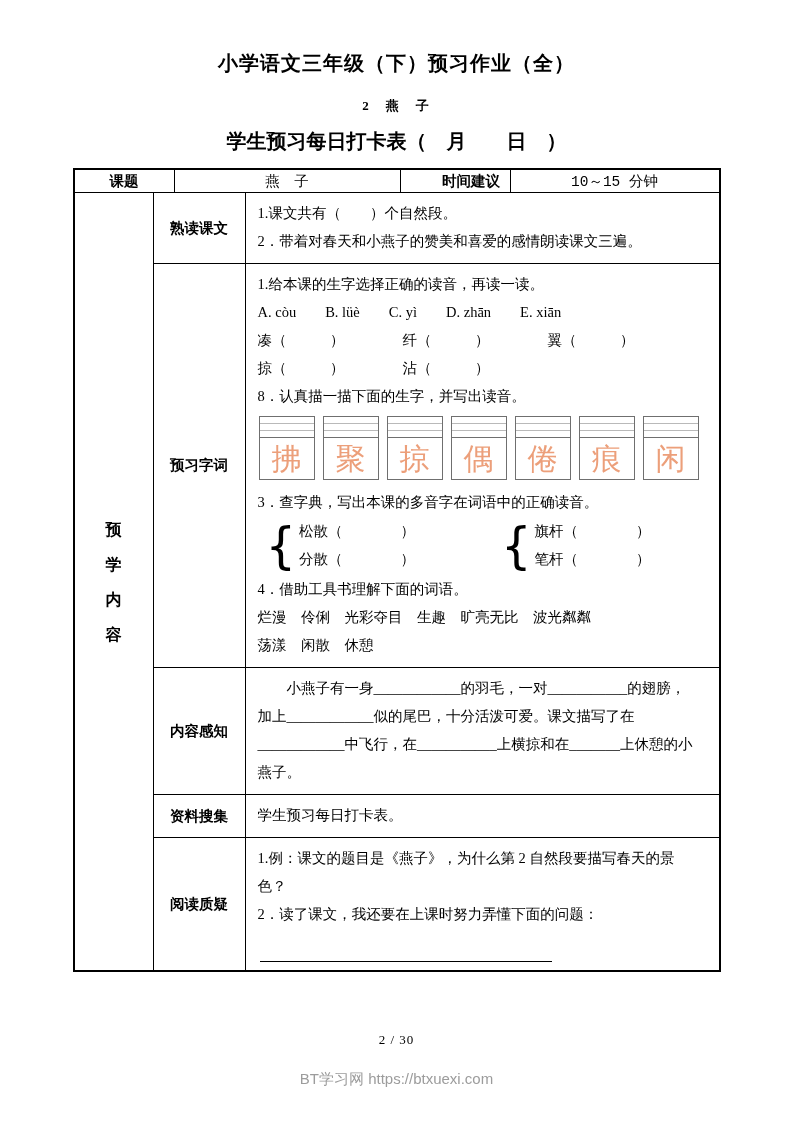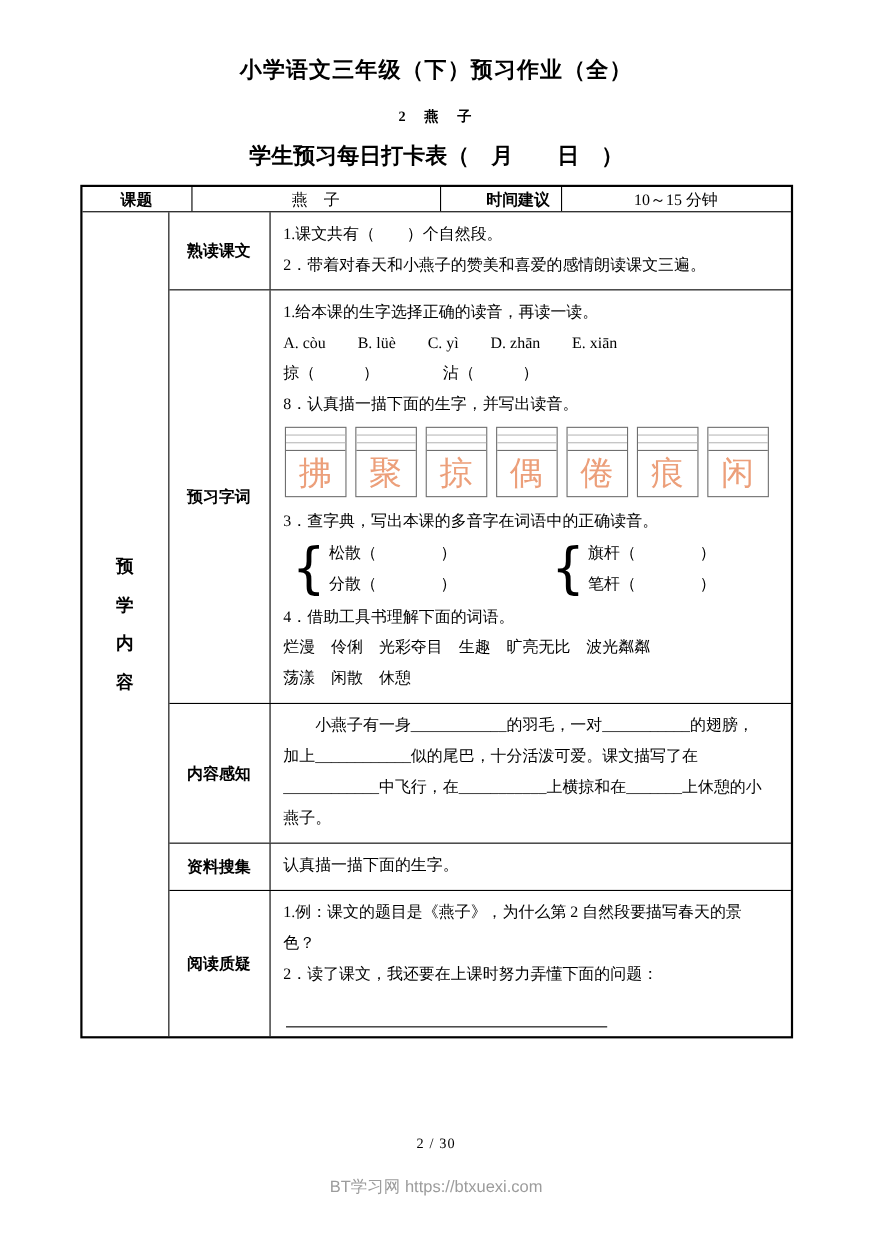--- a/index.html
+++ b/index.html
@@ -19,21 +19,21 @@
   }
   .subtitle {
     text-align:center; font-size:20px; font-weight:bold; margin-top:13px;
   }
 
   
   .ws-table {
     width:648px; margin:13px auto 0; border:2px solid #000; font-size:14.5px;
   }
   .h-row { display:flex; height:23px; border-bottom:1px solid #000; }
-  .h-cell { display:flex; align-items:center; justify-content:center; white-space:pre; }
+  .h-cell { display:flex; align-items:center; justify-content:center; white-space:pre;font-family:Liberation Mono, monospace; }
   .h-c1 { width:100px; border-right:1px solid #000; font-weight:bold; font-family:"Liberation Sans","DejaVu Sans",sans-serif; }
   .h-c2 { width:226px; border-right:1px solid #000; }
   .h-c3 { width:110px; border-right:1px solid #000; font-weight:bold; font-family:"Liberation Sans","DejaVu Sans",sans-serif;padding-left:32px; }
   .h-c4 { flex:1; }
 
   .t-body { display:flex; }
   .left-col {
     width:100px; border-right:1px solid #000;
     display:flex; flex-direction:column; justify-content:center; align-items:center;
     font-weight:bold; font-size:16px;
@@ -126,20 +126,21 @@
             <p>1.课文共有（　　）个自然段。</p>
             <p>2．带着对春天和小燕子的赞美和喜爱的感情朗读课文三遍。</p>
           </div>
         </div>
 
         <div class="s-row">
           <div class="s-label">预习字词</div>
           <div class="s-content">
             <p>1.给本课的生字选择正确的读音，再读一读。</p>
             <p>A. còu　　B. lüè　　C. yì　　D. zhān　　E. xiān</p>
+            <p>凑（　　　）　　　　纤（　　　）　　　　翼（　　　）</p>
             <p>掠（　　　）　　　　沾（　　　）</p>
             <p>8．认真描一描下面的生字，并写出读音。</p>
 
             <div class="trace-row">
               <div class="trace-box">
                 <div class="t-pinyin">
                     <i></i>
                     <i></i>
                     <i></i>
                   </div>
@@ -223,21 +224,21 @@
         <div class="s-row">
           <div class="s-label">内容感知</div>
           <div class="s-content">
             <p>　　小燕子有一身____________的羽毛，一对___________的翅膀，加上____________似的尾巴，十分活泼可爱。课文描写了在____________中飞行，在___________上横掠和在_______上休憩的小燕子。</p>
           </div>
         </div>
 
         <div class="s-row">
           <div class="s-label">资料搜集</div>
           <div class="s-content">
-            <p>认真描一描下面的生字。</p>
+            <p>学生预习每日打卡表。</p>
           </div>
         </div>
 
         <div class="s-row">
           <div class="s-label">阅读质疑</div>
           <div class="s-content">
             <p>1.例：课文的题目是《燕子》，为什么第 2 自然段要描写春天的景色？</p>
             <p>2．读了课文，我还要在上课时努力弄懂下面的问题：</p>
             <div class="answer-line"></div>
           </div>

